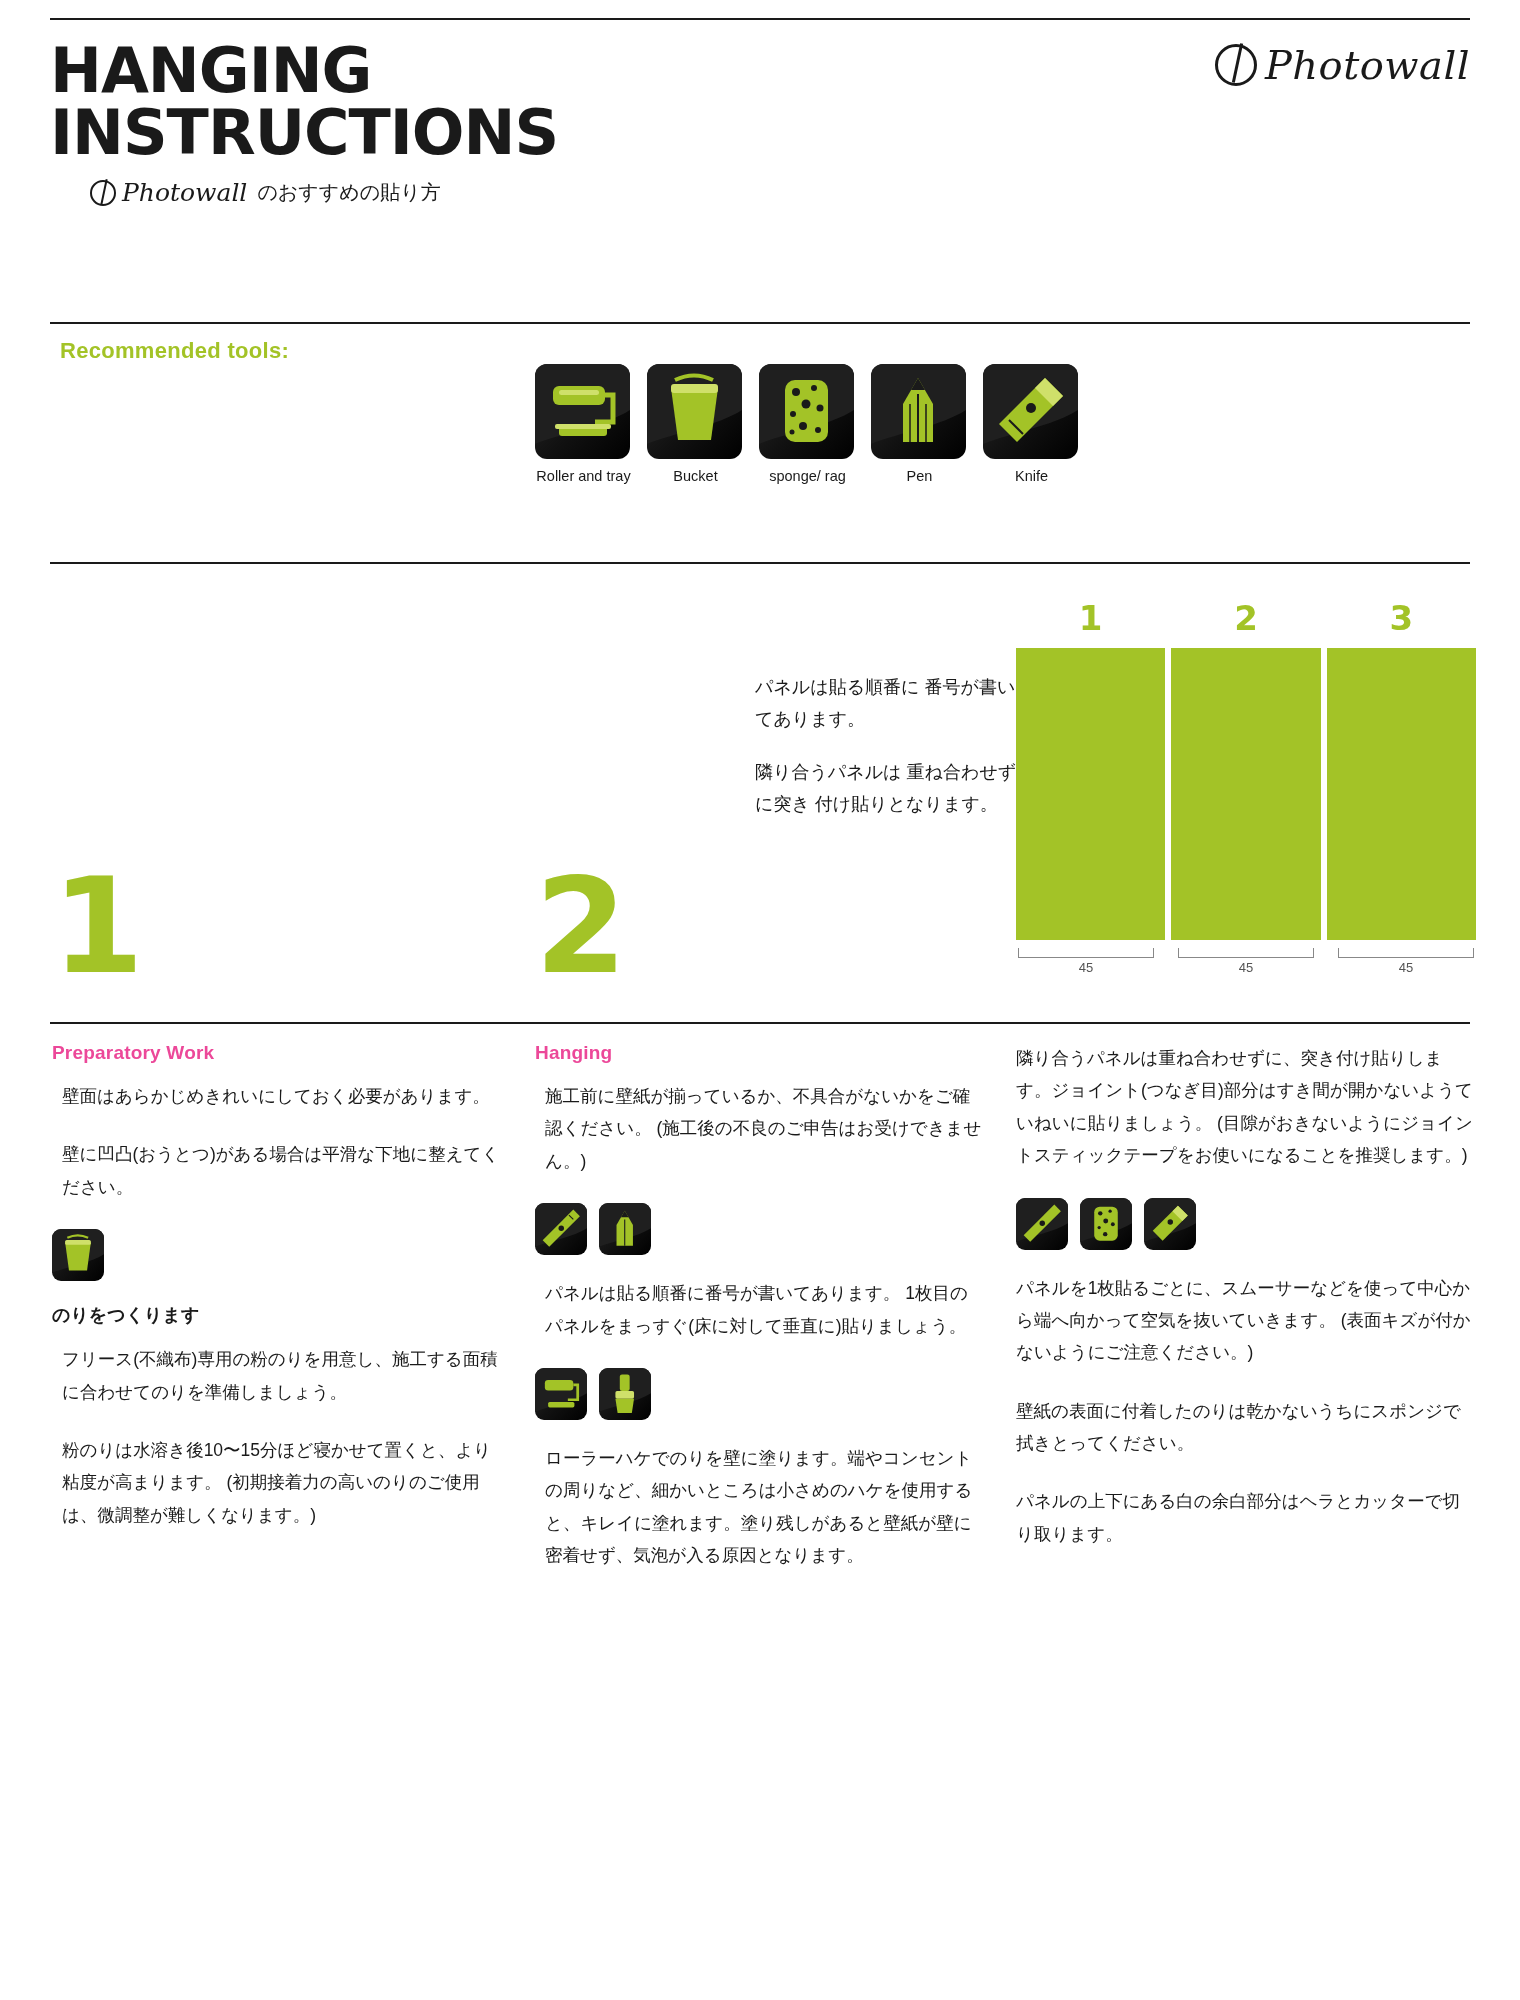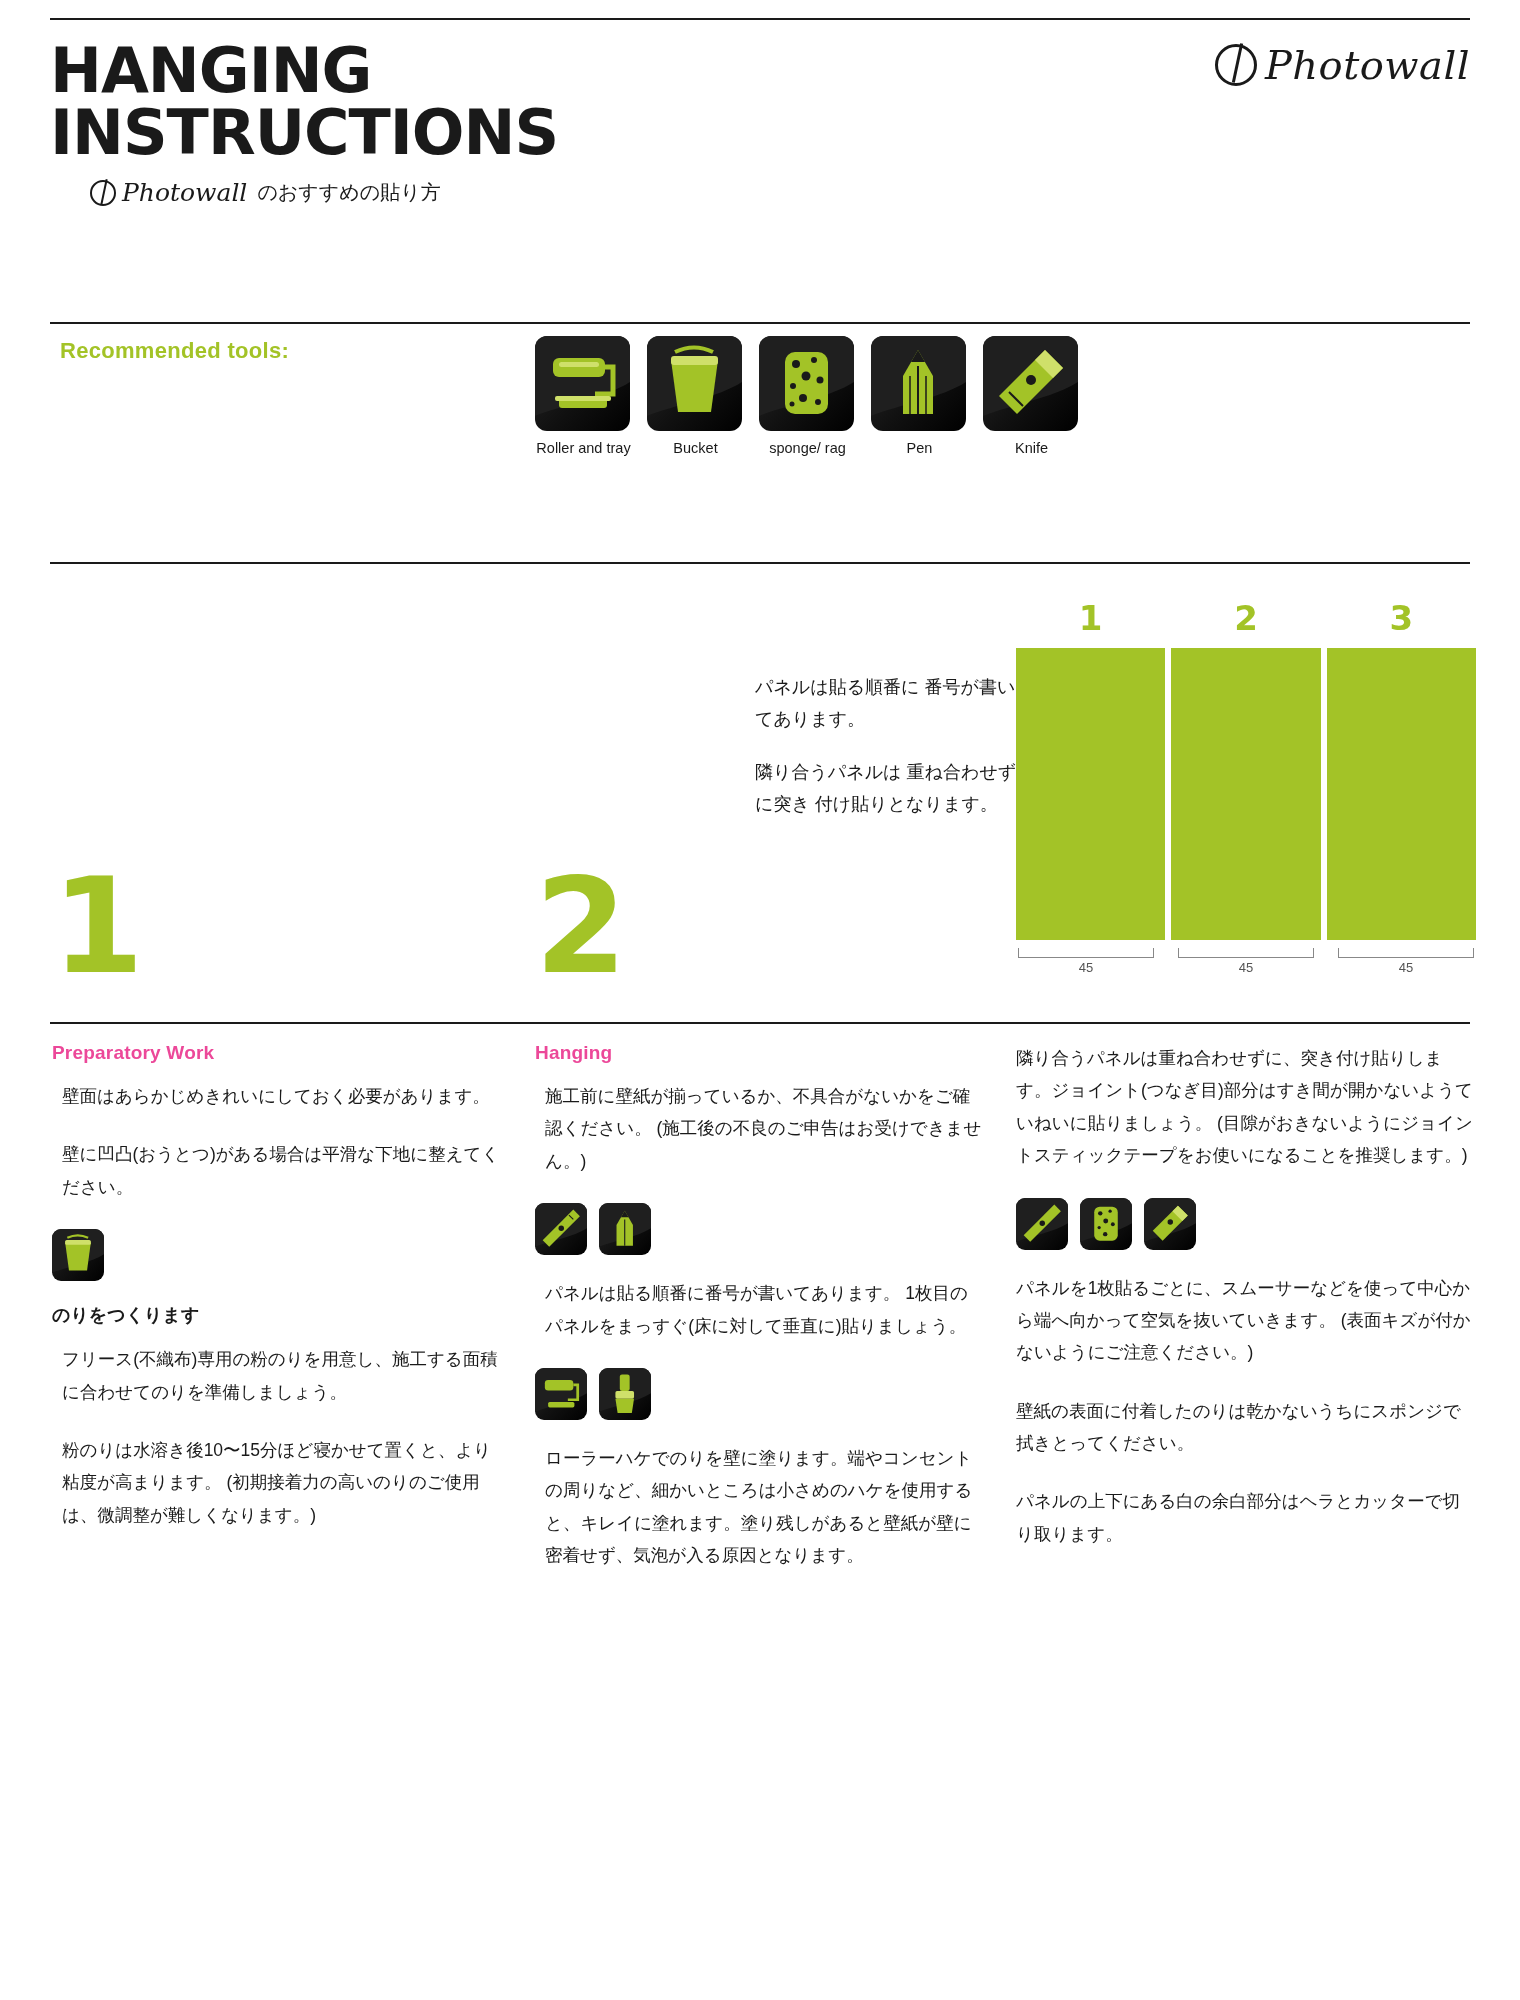--- a/index.html
+++ b/index.html
@@ -123,20 +123,21 @@
   .tools-row {
     position: absolute;
     left: 535px;
     top: 336px;
     display: flex;
     gap: 15px;
   }
   .tool {
     width: 97px;
     text-align: center;
+    margin-top: 28px;
   }
   .tool-icon {
     width: 95px;
     height: 95px;
     border-radius: 12px;
     background: linear-gradient(135deg, #2b2b2b 0%, #111111 55%, #000000 100%);
     position: relative;
     overflow: hidden;
   }
   .tool-icon svg { position: absolute; left: 0; top: 0; }

